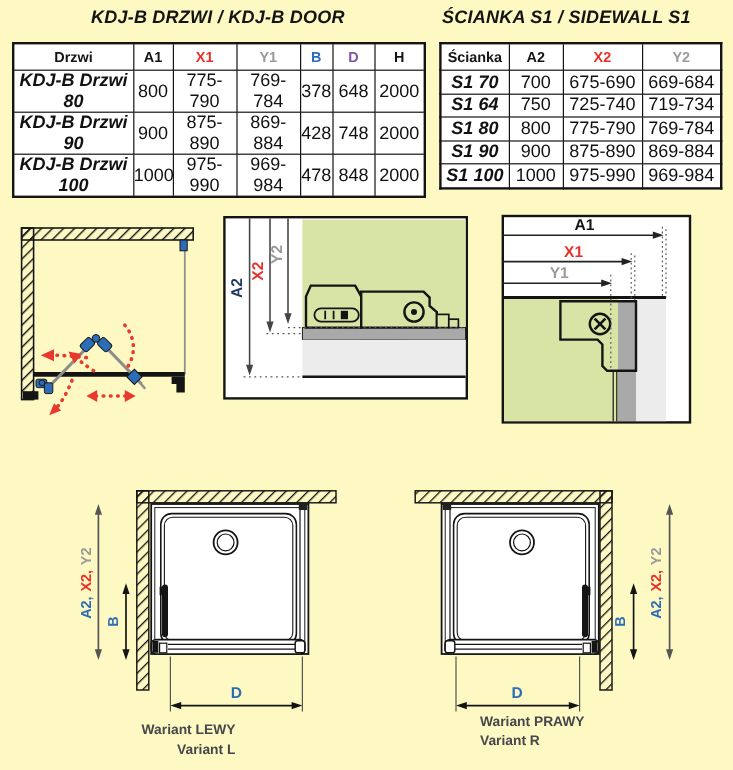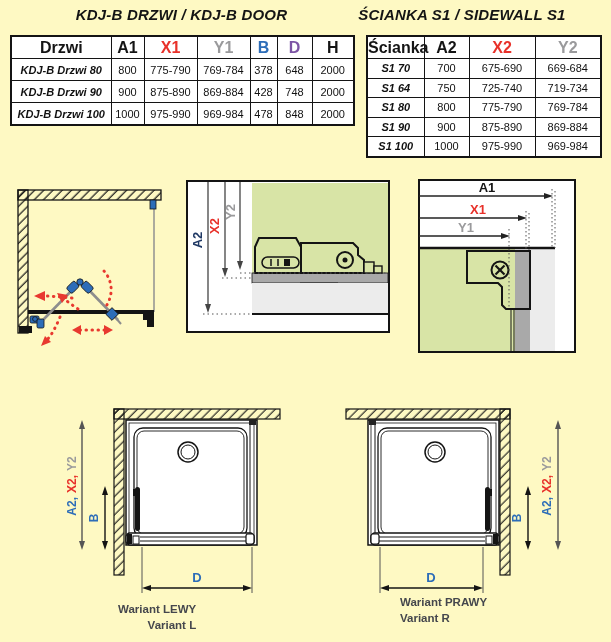--- a/index.html
+++ b/index.html
@@ -3,22 +3,22 @@
 <meta charset="utf-8">
 <style>
   html,body{margin:0;padding:0;background:#fff;}
   #page{position:relative;width:611px;height:642px;background:#fef9c3;overflow:hidden;
         font-family:"Liberation Sans",sans-serif;color:#111;}
   .tbl-title{position:absolute;text-align:center;font-weight:bold;font-style:italic;
              font-size:15px;letter-spacing:.2px;color:#141414;}
   table.spec{position:absolute;border-collapse:collapse;table-layout:fixed;
              background:#fff;border:2px solid #141414;}
   table.spec td,table.spec th{border:1.6px solid #141414;text-align:center;vertical-align:middle;
-             font-size:11px;padding:0;}
-  table.spec th{font-weight:bold;font-size:16px;margin-top:15px;}
+             font-size:15px;padding:0;}
+  table.spec th{font-weight:bold;font-size:12px;margin-top:15px;}
   #door-table th,#door-table td{height:21px;}
   #side-table th{height:21px;}
   #side-table td{height:18.5px;margin-left:28px;}
   .name-cell{font-weight:bold;font-style:italic;}
   .c-red{color:#e8312a;} .c-gray{color:#9a9a9c;} .c-blue{color:#2d6db8;}
   .c-purple{color:#7d55a5;} .c-black{color:#141414;}
   svg{position:absolute;display:block;}
   svg text{font-family:"Liberation Sans",sans-serif;}
   .dim-label{font-size:13px;font-weight:bold;}
   .dim-label-sm{font-size:12px;font-weight:bold;}
@@ -78,21 +78,21 @@
         <td>1000</td>
         <td>975-990</td>
         <td>969-984</td>
         <td>478</td>
         <td>848</td>
         <td>2000</td>
       </tr>
     </tbody>
   </table>
 
-  <div class="tbl-title" style="left:342px;top:6px;width:240px;">ŚCIANKA S1 / SIDEWALL S1</div>
+  <div class="tbl-title" style="left:352px;top:6px;width:240px;">ŚCIANKA S1 / SIDEWALL S1</div>
 
   <table class="spec" id="side-table" style="left:366px;top:35px;width:234px;">
     <colgroup>
         <col style="width:57px">
         <col style="width:45px">
         <col style="width:66px">
         <col style="width:66px">
       </colgroup>
     <thead>
       <tr>

